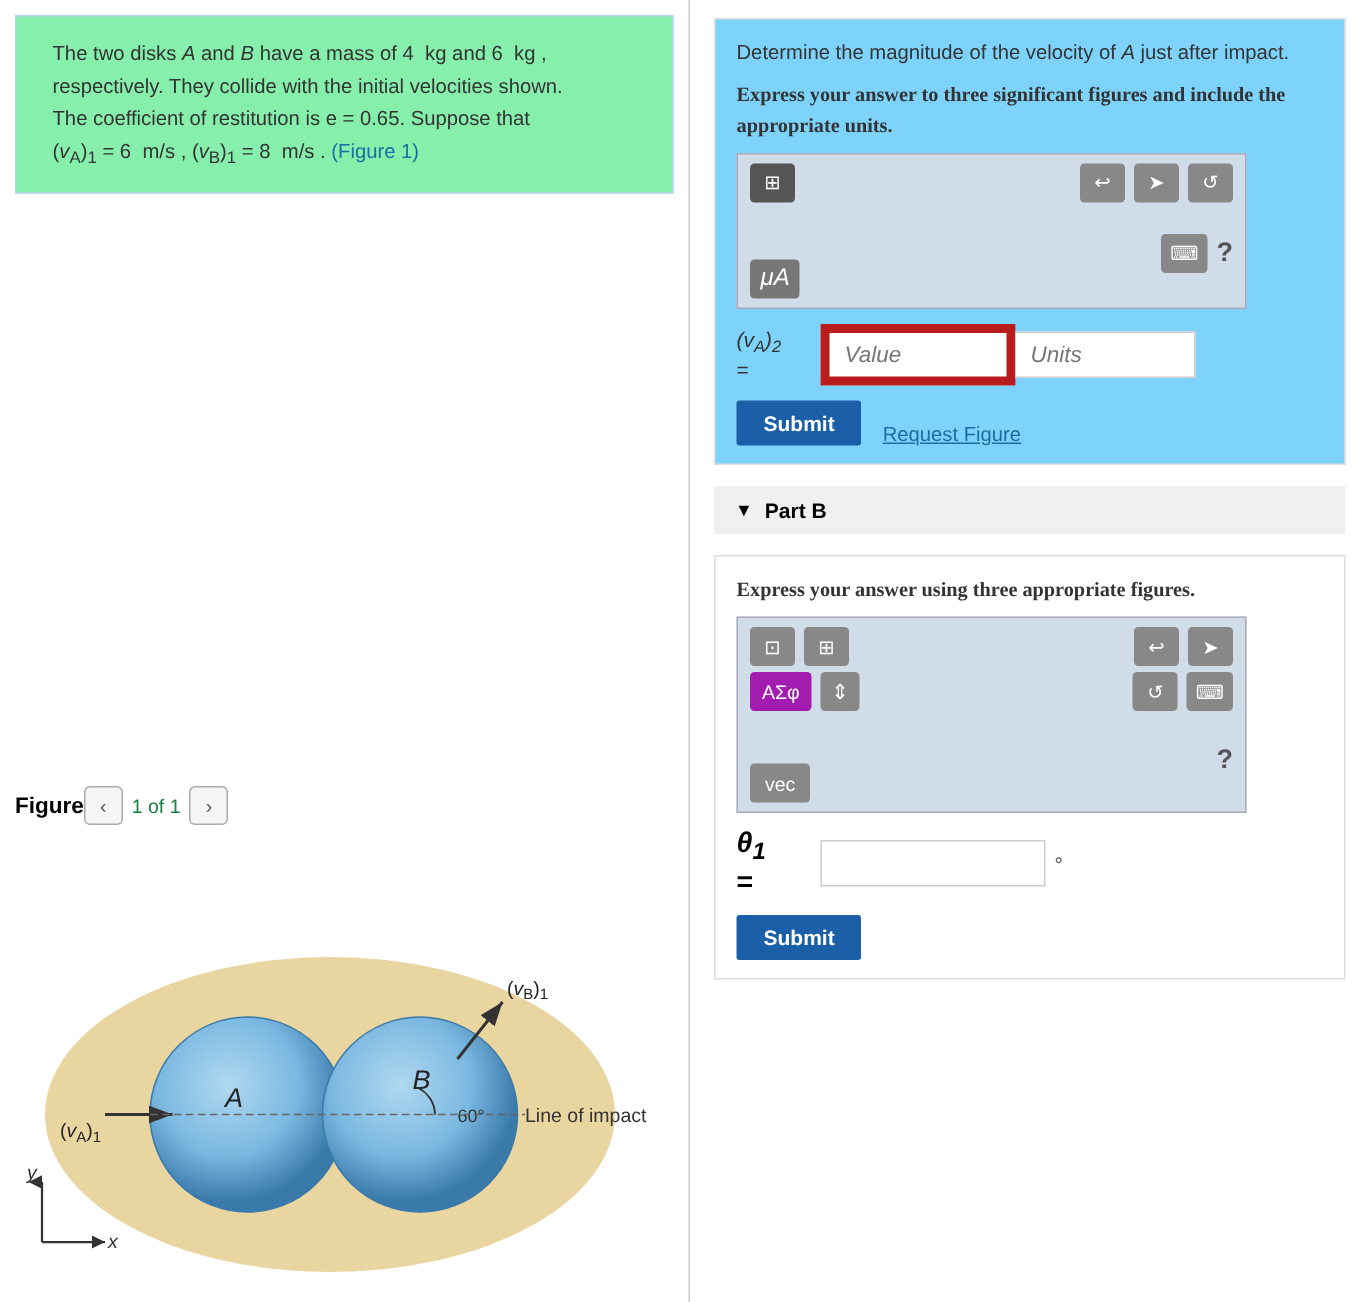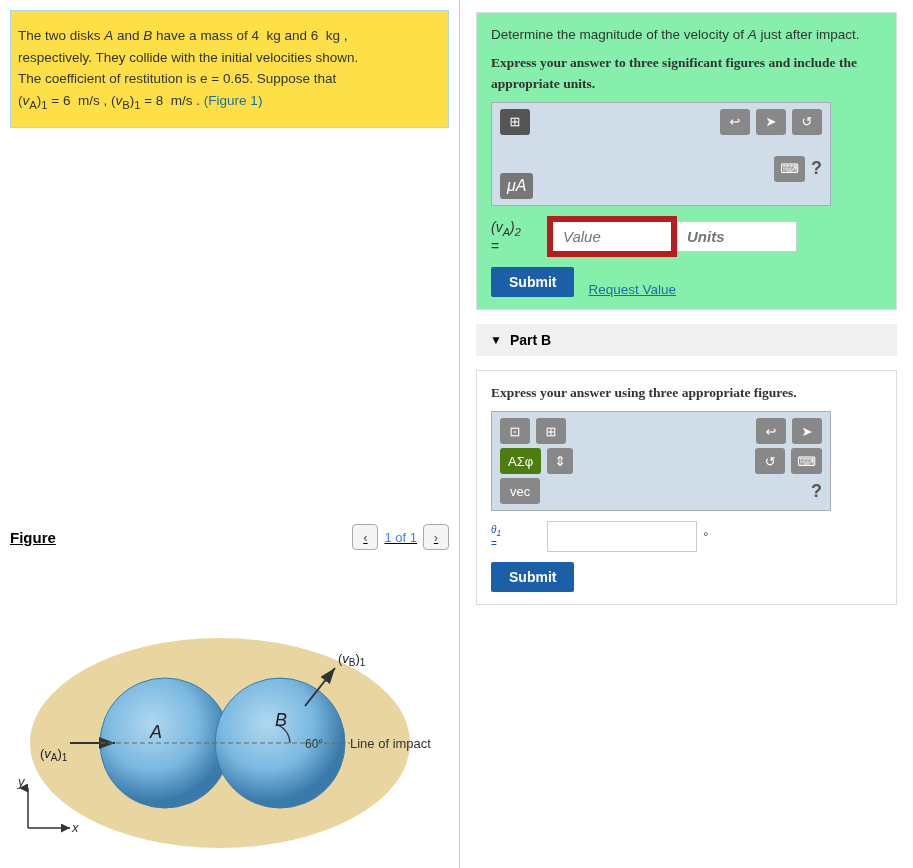--- a/index.html
+++ b/index.html
@@ -16,43 +16,41 @@
     
     .left-panel {
       width: 460px;
       display: flex;
       flex-direction: column;
       padding: 10px;
       border-right: 1px solid #ccc;
     }
 
     .problem-box {
-      background: #fde047;
+      background: #86efac;
       border: 1px solid #b0d4e8;
-      padding: 14px 7px;
+      padding: 14px 24px;
       font-size: 13.5px;
       line-height: 1.6;
       color: #333;
       margin-bottom: auto;
     }
 
     .problem-box .blue-link {
       color: #1a6fa0;
     }
 
     .figure-section {
       margin-top: 20px;
     }
 
     .figure-header {
       display: flex;
       align-items: center;
-      justify-content: space-between;
       margin-bottom: 8px;
-      text-decoration: underline;
     }
 
     .figure-label {
       font-weight: bold;
       font-size: 15px;
     }
 
     .figure-nav {
       display: flex;
       align-items: center;
@@ -68,21 +66,21 @@
       cursor: pointer;
       display: flex;
       align-items: center;
       justify-content: center;
       font-size: 13px;
       color: #555;
     }
 
     .figure-nav-text {
       font-size: 13px;
-      color: #3b82f6;
+      color: #15803d;
     }
 
     
     .figure-container {
       width: 440px;
       height: 300px;
       position: relative;
     }
 
     
@@ -91,21 +89,21 @@
       padding: 12px 16px;
       display: flex;
       flex-direction: column;
       gap: 14px;
       overflow-y: auto;
     }
 
     
     .part-section {
       border: 1px solid #ddd;
-      background: #86efac;
+      background: #7dd3fc;
     }
 
     .part-header {
       background: #f0f0f0;
       padding: 8px 14px;
       font-weight: bold;
       font-size: 14px;
       display: flex;
       align-items: center;
       gap: 8px;
@@ -222,21 +220,20 @@
 
     .answer-units-input {
       border: 1px solid #ccc;
       border-left: none;
       padding: 6px 10px;
       font-size: 15px;
       font-style: italic;
       color: #aaa;
       width: 120px;
       outline: none;
-      font-weight: bold;
     }
 
     
     .action-row {
       display: flex;
       align-items: flex-end;
       gap: 14px;
     }
 
     .submit-btn {
@@ -285,21 +282,21 @@
       font-size: 13px;
       cursor: pointer;
       min-width: 30px;
       min-height: 26px;
       display: flex;
       align-items: center;
       justify-content: center;
     }
 
     .ase-btn {
-      background: #4d7c0f;
+      background: #a21caf;
       color: #fff;
       border-radius: 3px;
       padding: 4px 8px;
       font-size: 13px;
       cursor: pointer;
       min-height: 26px;
       display: flex;
       align-items: center;
       border: none;
     }
@@ -321,35 +318,37 @@
       background: #888;
       color: #fff;
       border-radius: 3px;
       padding: 4px 10px;
       font-size: 13px;
       cursor: pointer;
       min-height: 26px;
       display: flex;
       align-items: center;
       border: none;
+      margin-top: 31px;
     }
 
     
     .answer-row-b {
       display: flex;
       align-items: center;
       gap: 6px;
       margin-bottom: 10px;
     }
 
     .answer-label-b {
       font-style: italic;
-      font-size: 10px;
-      color: #1d4ed8;
+      font-size: 19px;
+      color: #000000;
       min-width: 50px;
+      font-weight: bold;
     }
 
     .answer-value-input-b {
       border: 1px solid #ccc;
       padding: 6px 10px;
       font-size: 15px;
       color: #aaa;
       width: 150px;
       outline: none;
     }
@@ -478,21 +477,21 @@
       <div class="answer-row">
         <div class="answer-label">
           (<em>v</em><sub>A</sub>)<sub>2</sub><br><span style="font-style:normal">=</span>
         </div>
         <input class="answer-value-input" type="text" placeholder="Value" style="">
         <input class="answer-units-input" type="text" placeholder="Units" style="">
       </div>
 
       <div class="action-row">
         <button class="submit-btn">Submit</button>
-        <button class="request-link">Request Value</button>
+        <button class="request-link">Request Figure</button>
       </div>
     </div>
   </div>
 
   <div class="part-header">
     <span class="arrow-icon">▼</span>
     <span>Part B</span>
   </div>
 
   <div class="part-b-section">

